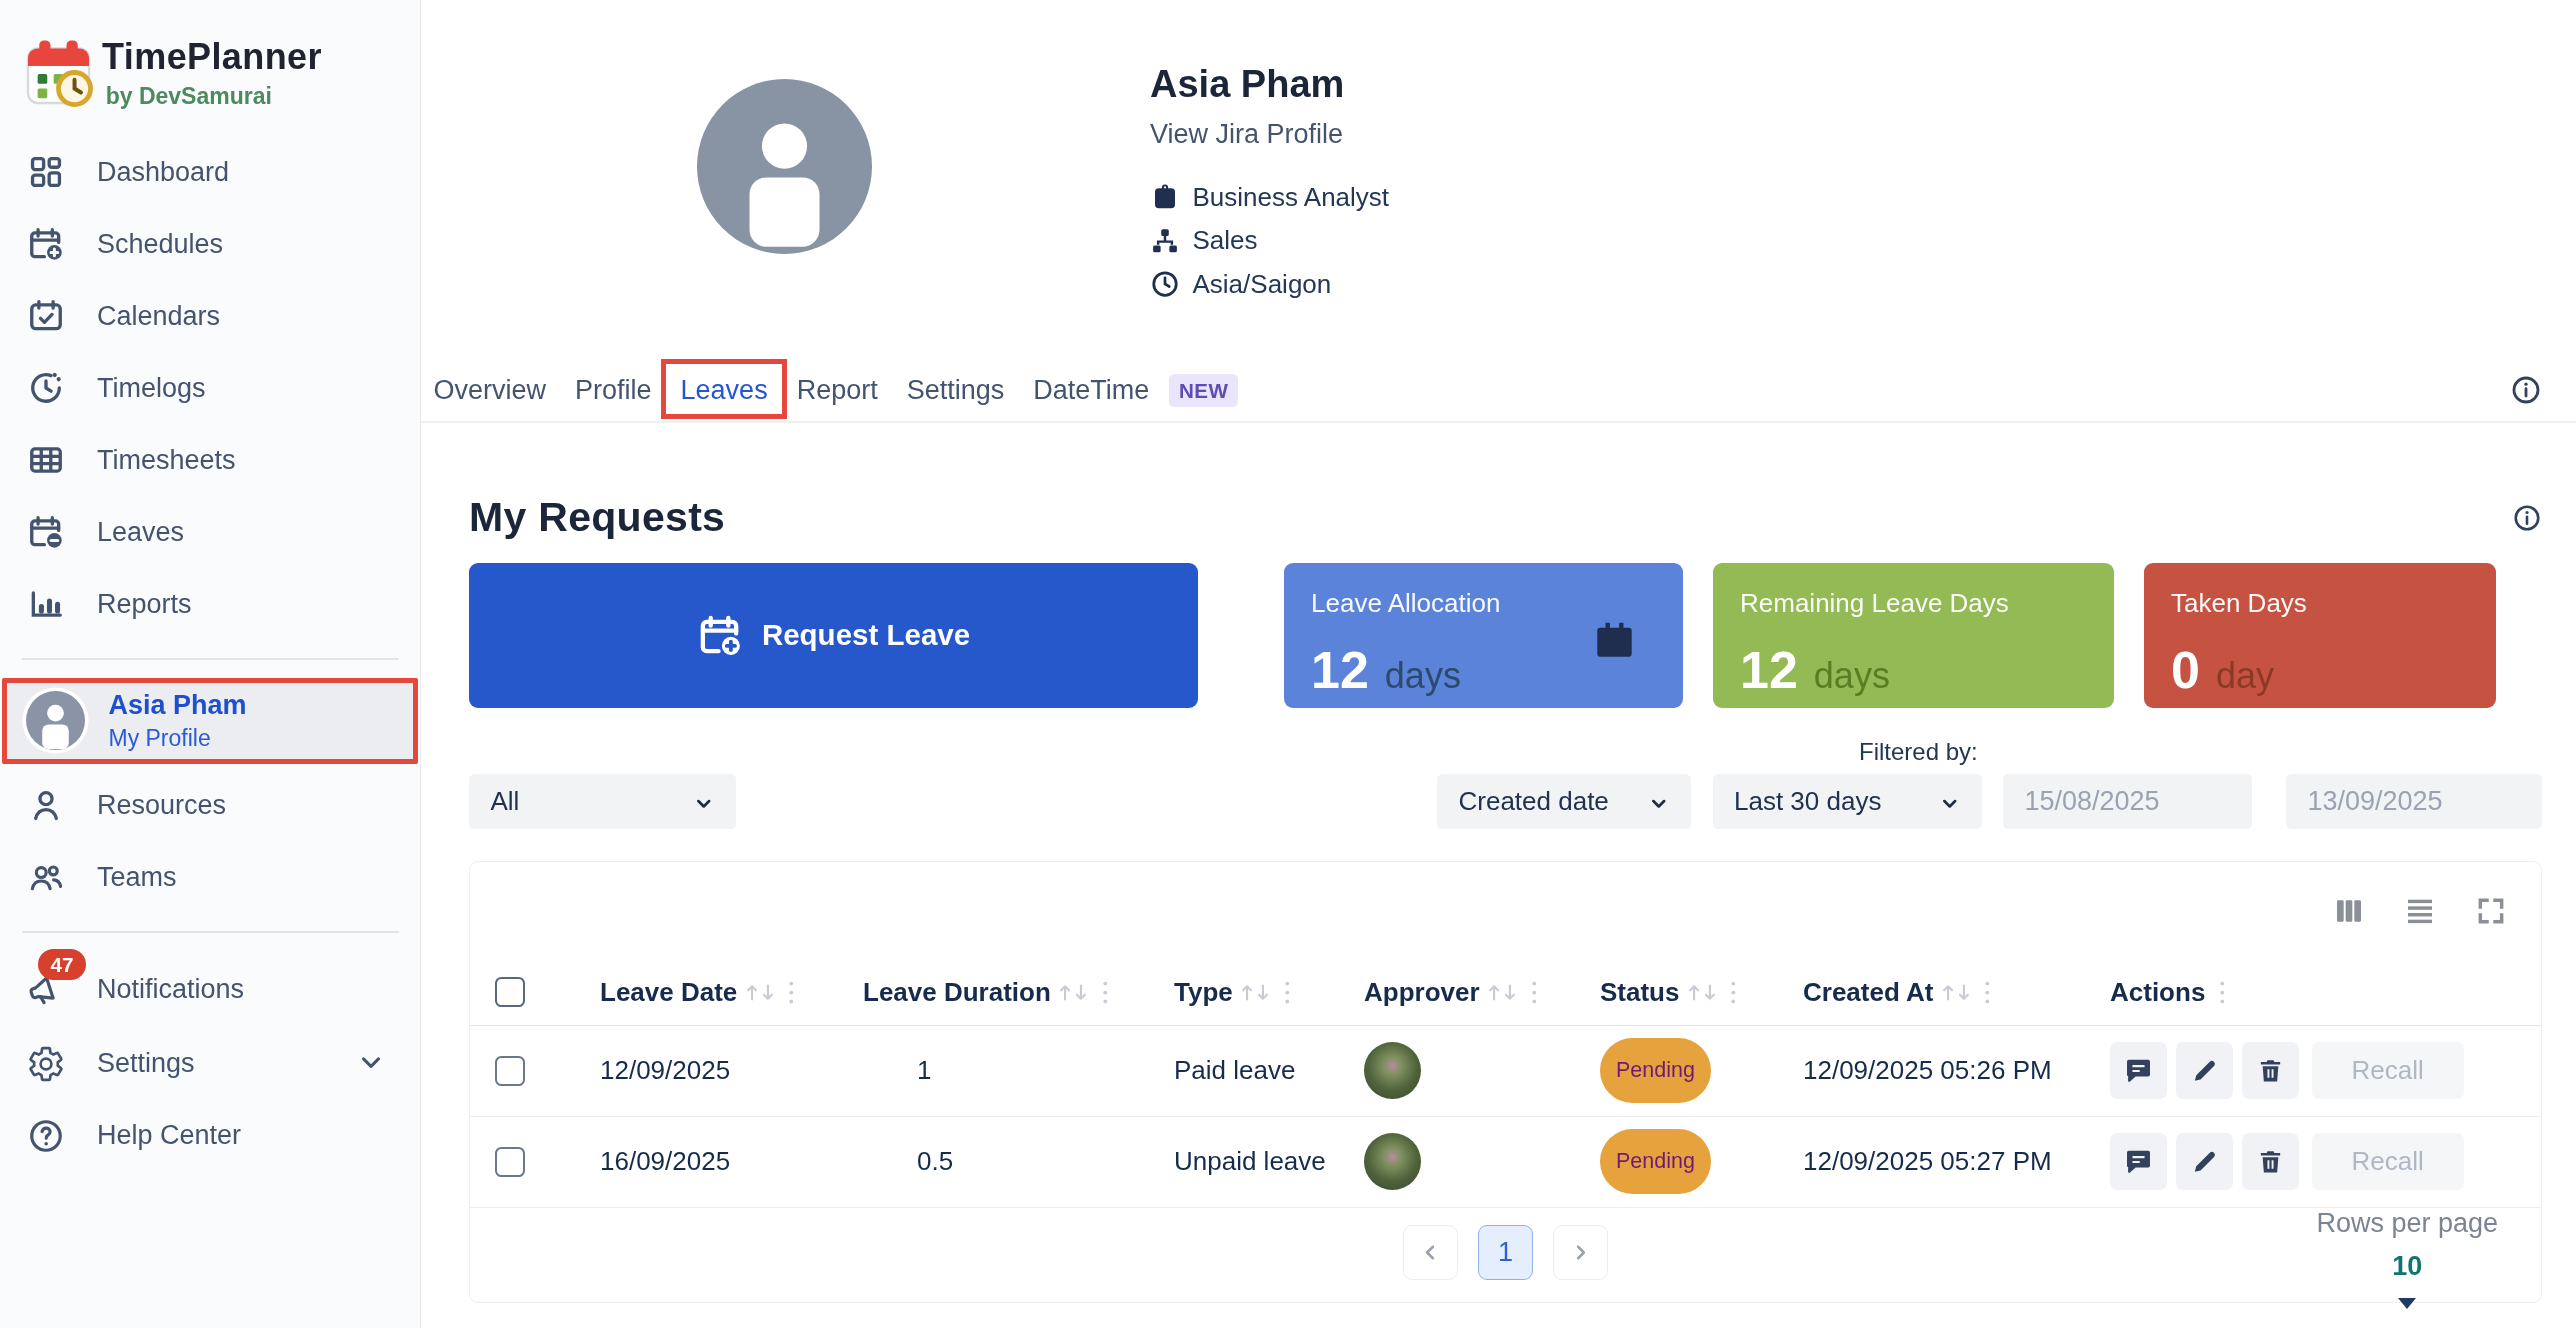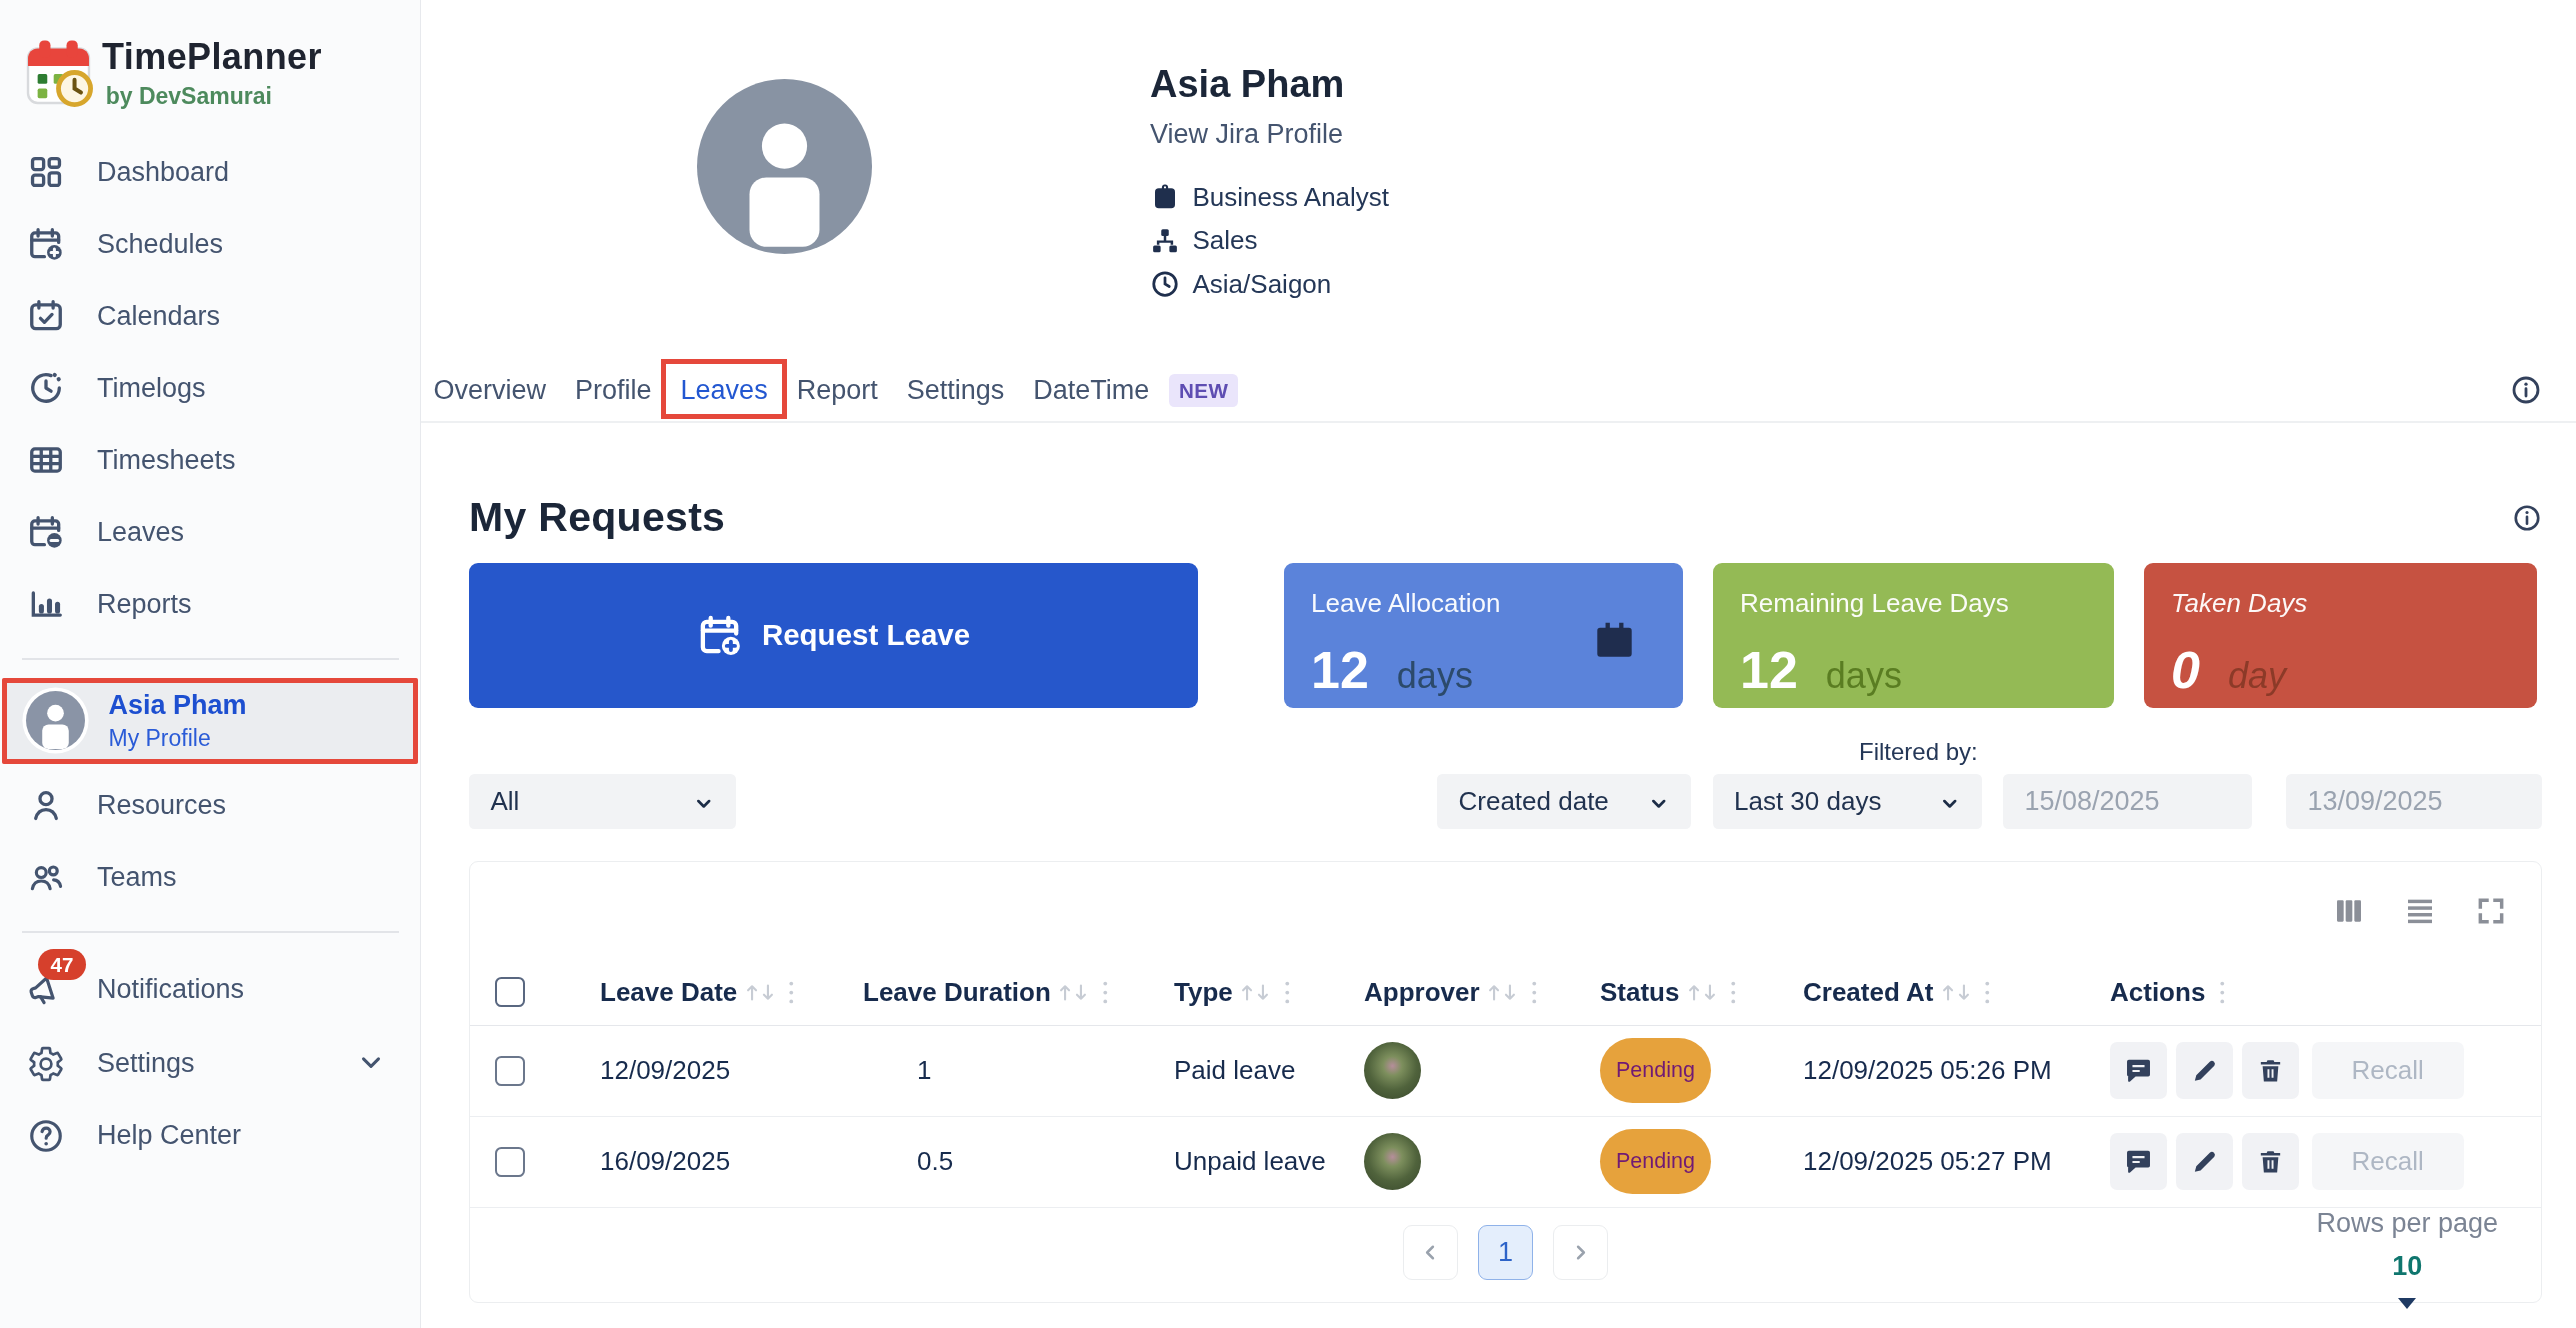--- a/index.html
+++ b/index.html
@@ -48,23 +48,23 @@
   .req-head { margin-top:72px; display:flex; align-items:center; }
   .req-title { font-size:41px; font-weight:bold; color:#1b2638; letter-spacing:0.3px; }
   .req-info { margin-left:auto; width:30px; height:30px; color:#33415c; cursor:pointer; }
 
   .cards-row { margin-top:21.5px; display:flex; height:145px; }
   .btn-request { width:729px; background:#2657cb; border:none; border-radius:9px; color:#fff; display:flex; align-items:center; justify-content:center; gap:18px; cursor:pointer; }
   .btn-request .btxt { font-size:29.5px; font-weight:bold; color:#fff; }
   .stat-card { position:relative; border-radius:9px; padding:25px 27px; color:#fff; }
   .card-alloc { width:399px; margin-left:86px; }
   .card-remain { width:401px; margin-left:30px; }
-  .card-taken { width:393px; margin-left:30px;font-style:italic; }
+  .card-taken { width:352px; margin-left:30px; }
   .stat-title { font-size:26px; color:rgba(255,255,255,.96); }
-  .stat-line { margin-top:21.5px; display:flex; align-items:baseline; gap:28px; }
+  .stat-line { margin-top:21.5px; display:flex; align-items:baseline; gap:16px; }
   .stat-value { font-size:52px; font-weight:bold; color:#fff; }
   .stat-unit { font-size:36px; }
   .alloc-cal { position:absolute; right:47px; top:55px; width:43px; height:43px; color:#1f2d4e; }
 
   .filter-row { margin-top:66px; position:relative; display:flex; height:55px; align-items:center; }
   .filtered-label { position:absolute; top:-36px; left:1390px; font-size:24px; color:#243757; }
   .sel { background:#f2f3f5; border:none; border-radius:5.4px; height:55px; display:flex; align-items:center; padding:0 21.5px; font-size:26px; color:#21324f; cursor:pointer; }
   .sel .sv { margin-left:auto; width:21.5px; height:21.5px; color:#1d2d47; }
   .sel-all { width:267px; }
   .sel-field { width:254px; margin-left:auto; }

